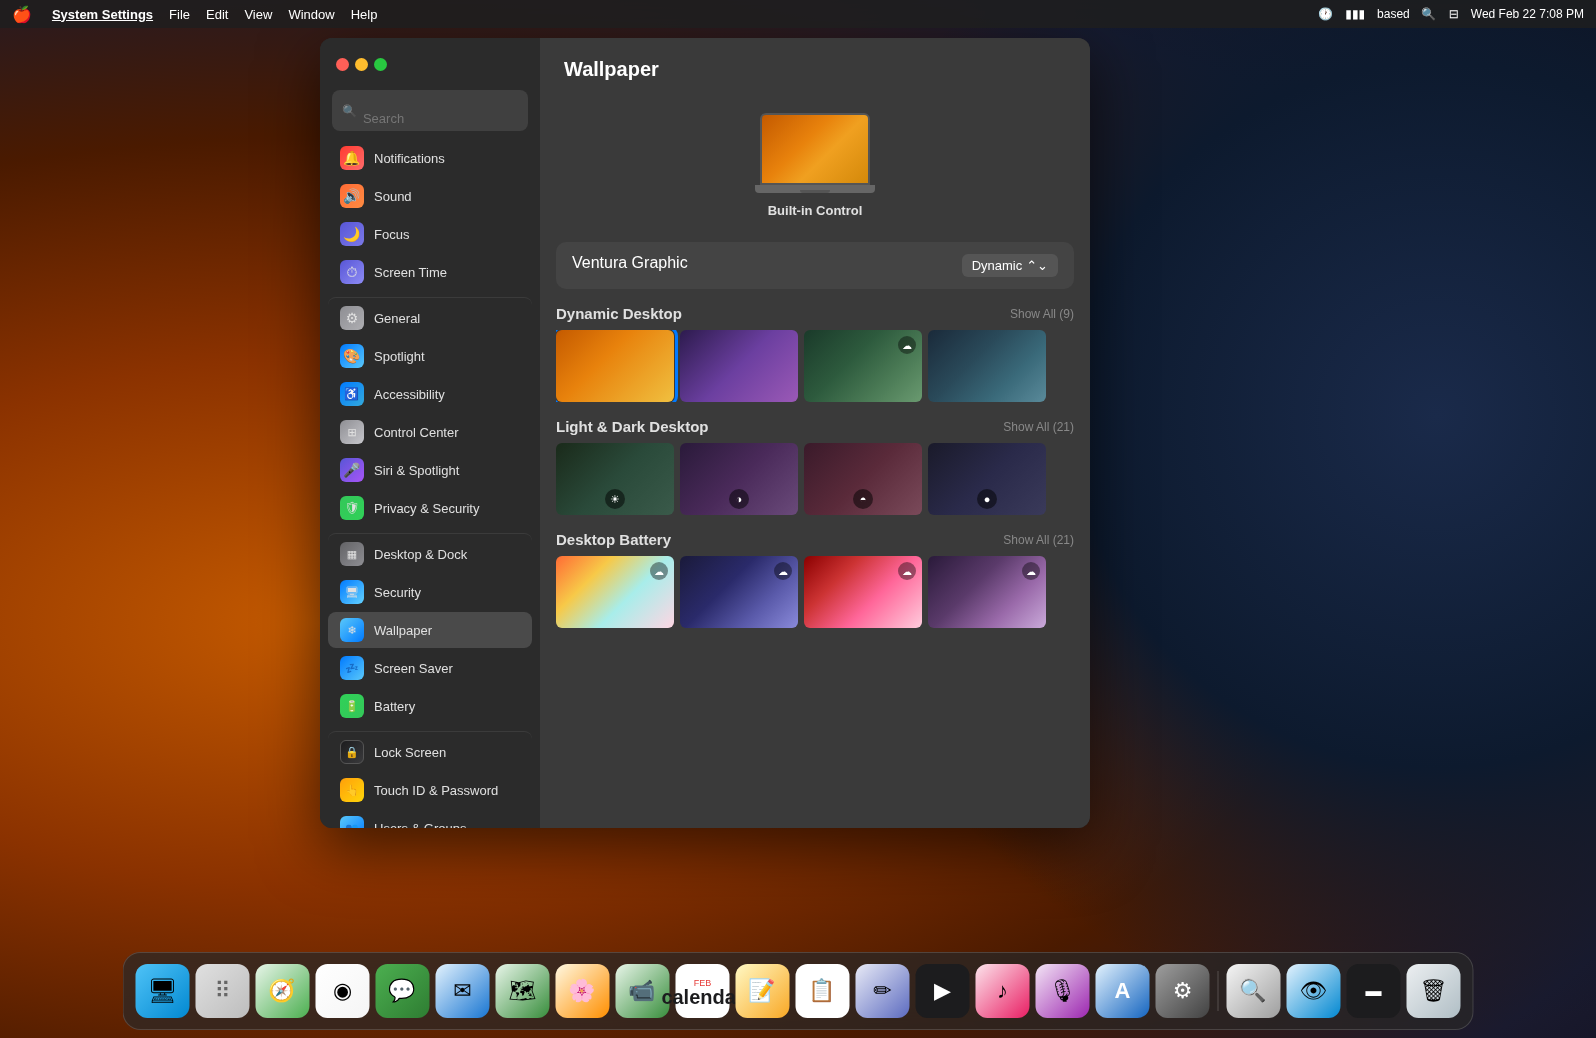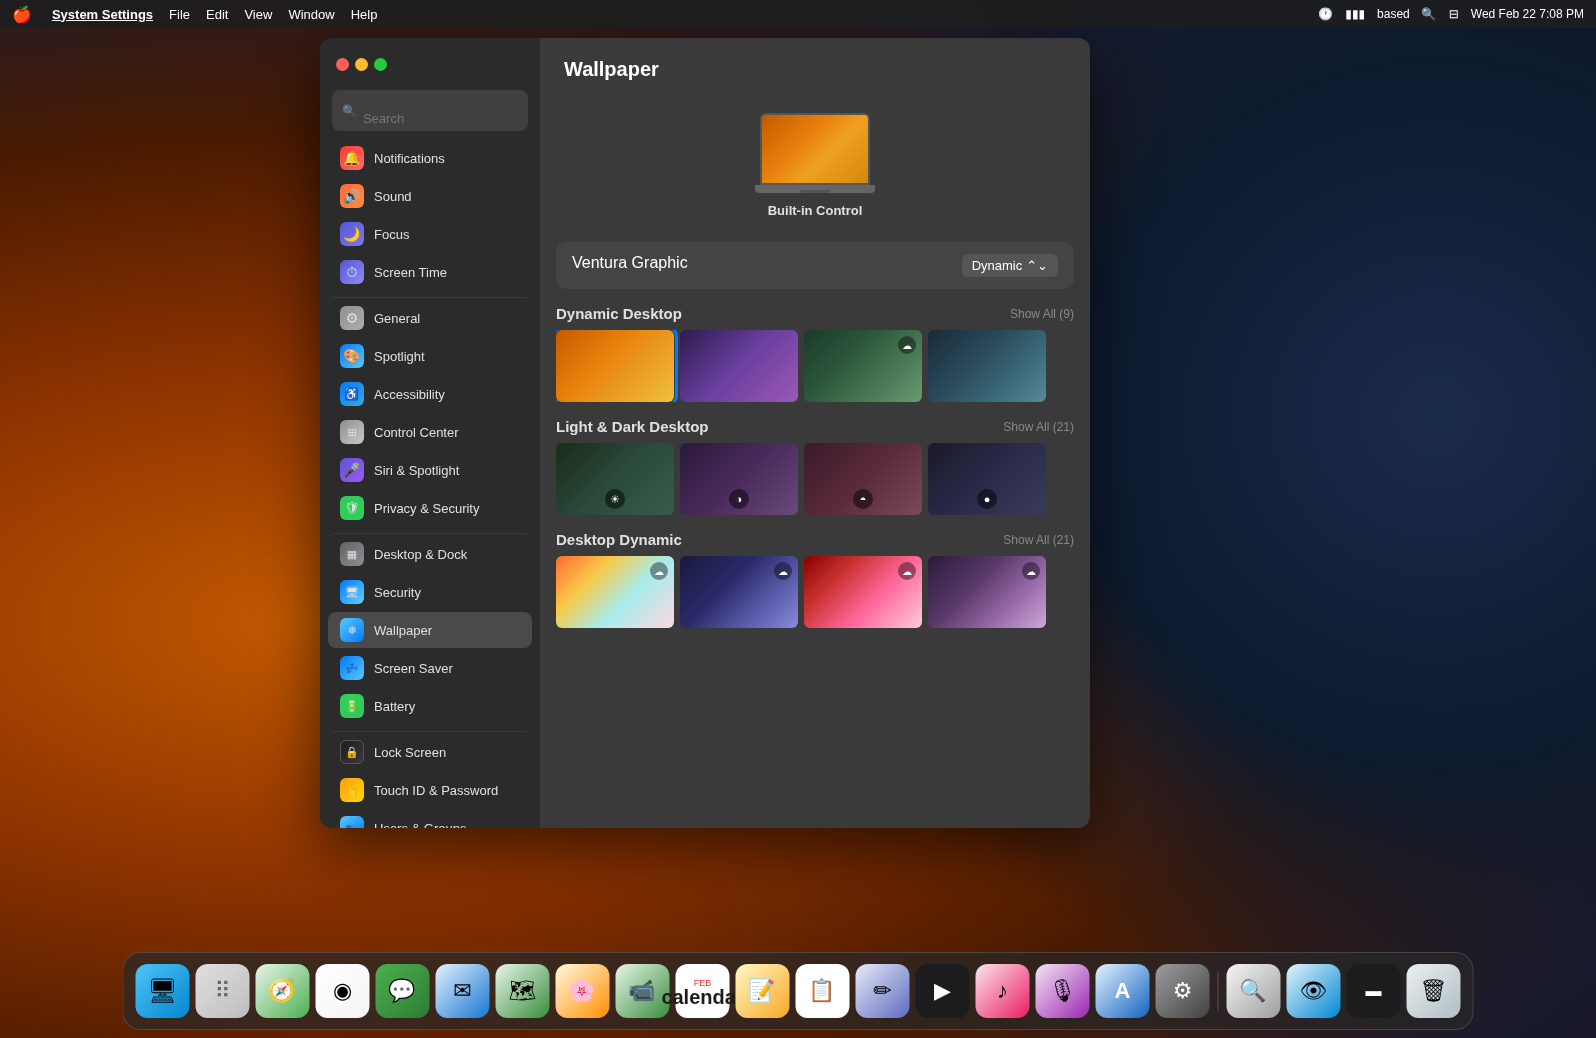--- a/index.html
+++ b/index.html
@@ -583,21 +583,21 @@
         </div>
         <div class="thumbnail">
           <div class="thumbnail-inner thumb-ld4"></div>
           <div class="mode-overlay">●</div>
         </div>
       </div>
     </div>
 
     <div class="section">
       <div class="section-header">
-        <span class="section-title">Desktop Dynamic</span>
+        <span class="section-title">Desktop Battery</span>
         <span class="show-all-btn">Show All (21)</span>
       </div>
       <div class="thumbnail-row">
         <div class="thumbnail">
           <div class="thumbnail-inner thumb-dp1"></div>
           <div class="cloud-overlay">☁</div>
         </div>
         <div class="thumbnail">
           <div class="thumbnail-inner thumb-dp2"></div>
           <div class="cloud-overlay">☁</div>

